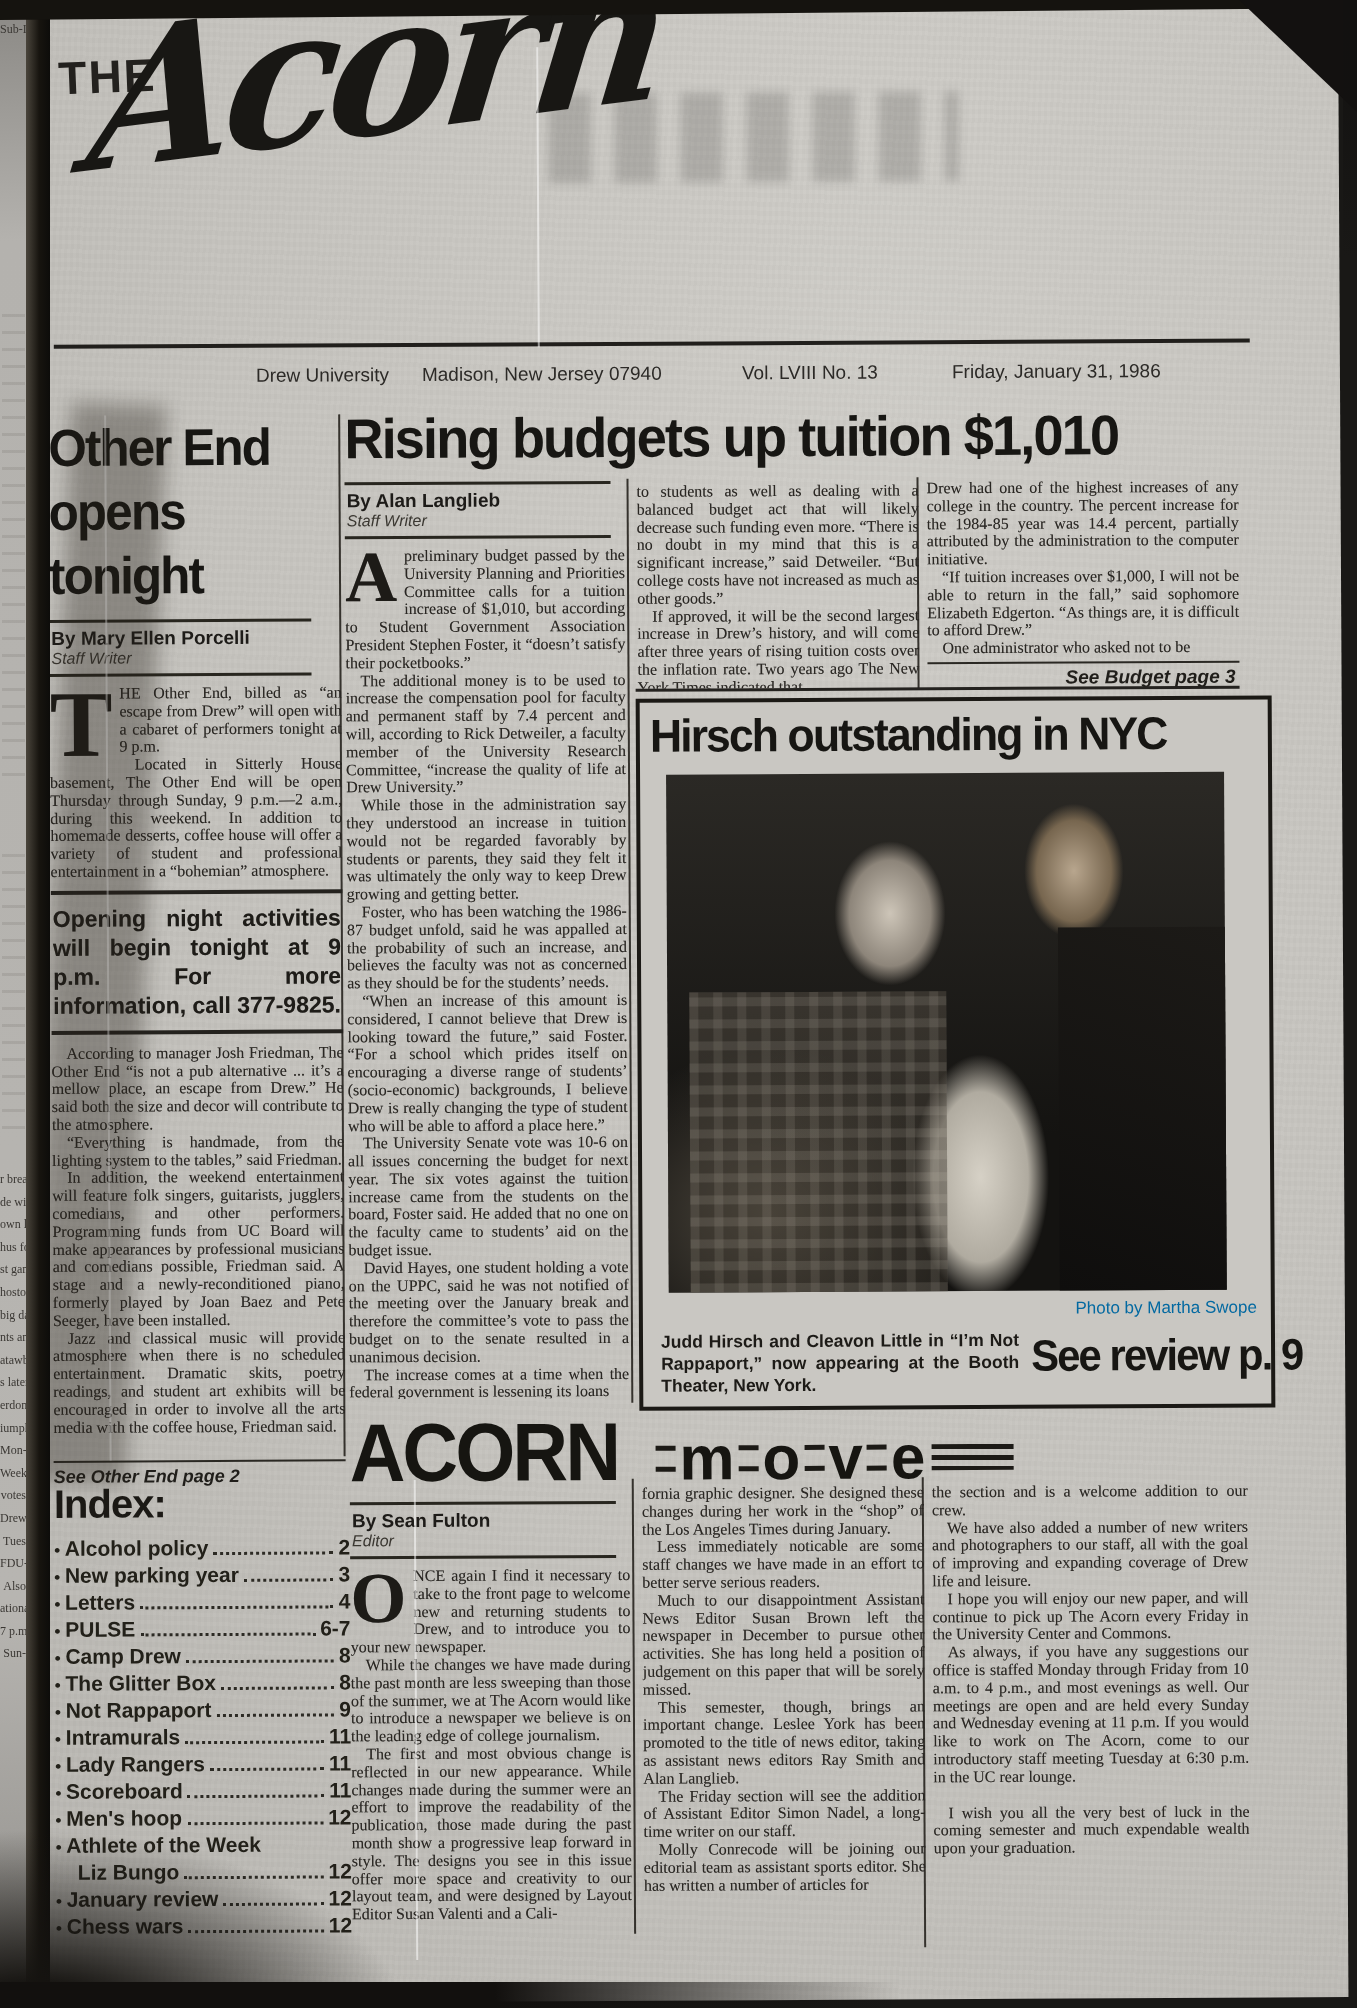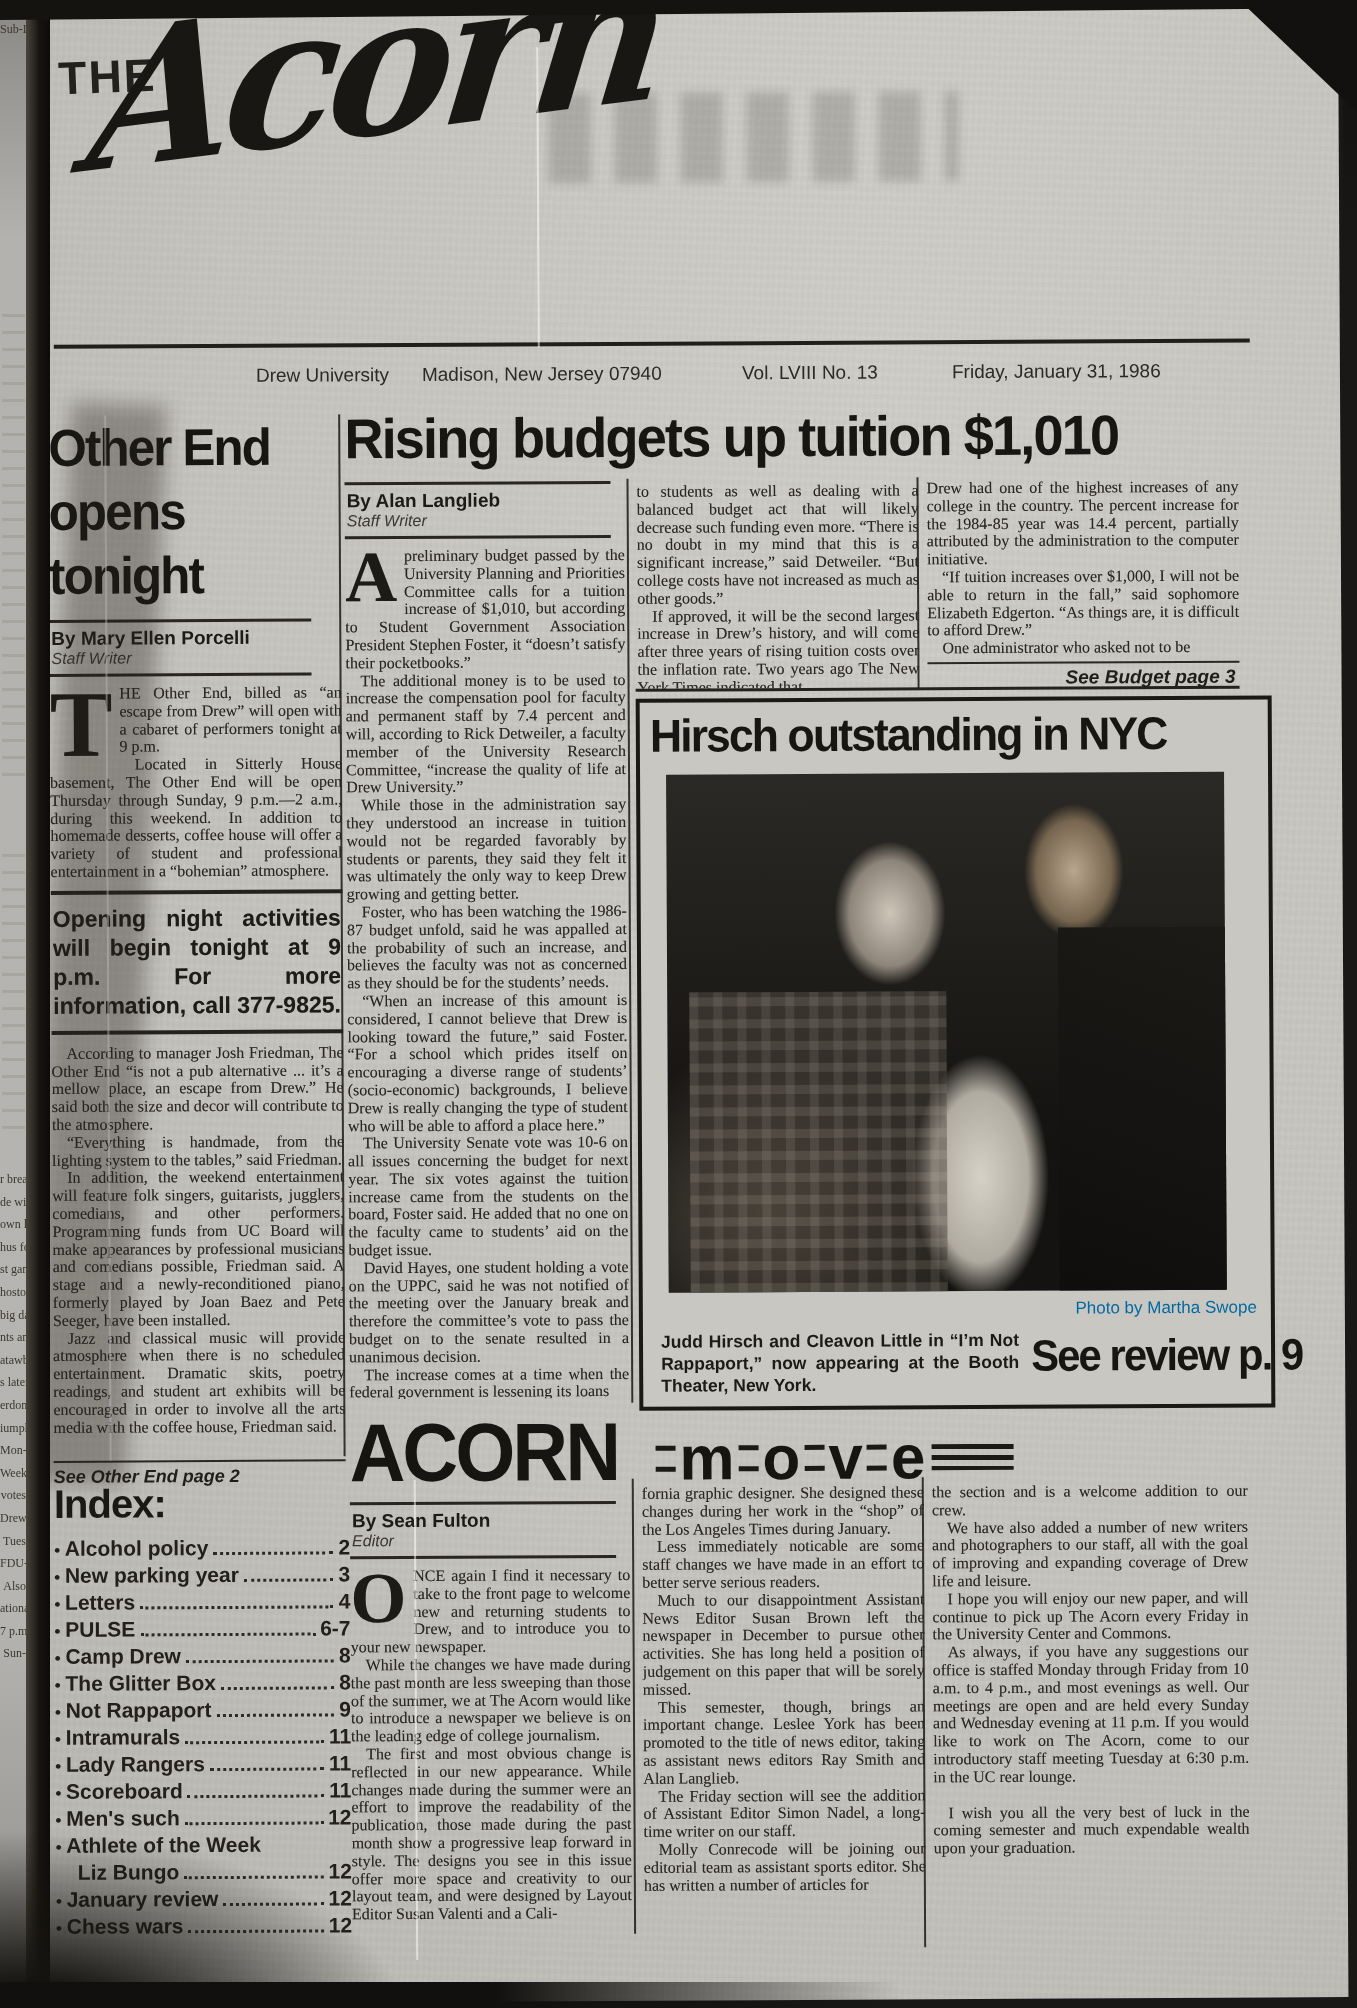--- a/index.html
+++ b/index.html
@@ -233,21 +233,21 @@
           <span class="idx-label">Lady Rangers</span>
           <span class="idx-dots"></span>
           <span class="idx-page">11</span>
         </div>
       <div class="idx-row">
           <span class="idx-label">Scoreboard</span>
           <span class="idx-dots"></span>
           <span class="idx-page">11</span>
         </div>
       <div class="idx-row">
-          <span class="idx-label">Men's such</span>
+          <span class="idx-label">Men's hoop</span>
           <span class="idx-dots"></span>
           <span class="idx-page">12</span>
         </div>
       <div class="idx-row nopage">
           <span class="idx-label">Athlete of the Week</span>
           <span class="idx-dots"></span>
           <span class="idx-page"></span>
         </div>
       <div class="idx-row indent">
           <span class="idx-label">Liz Bungo</span>

